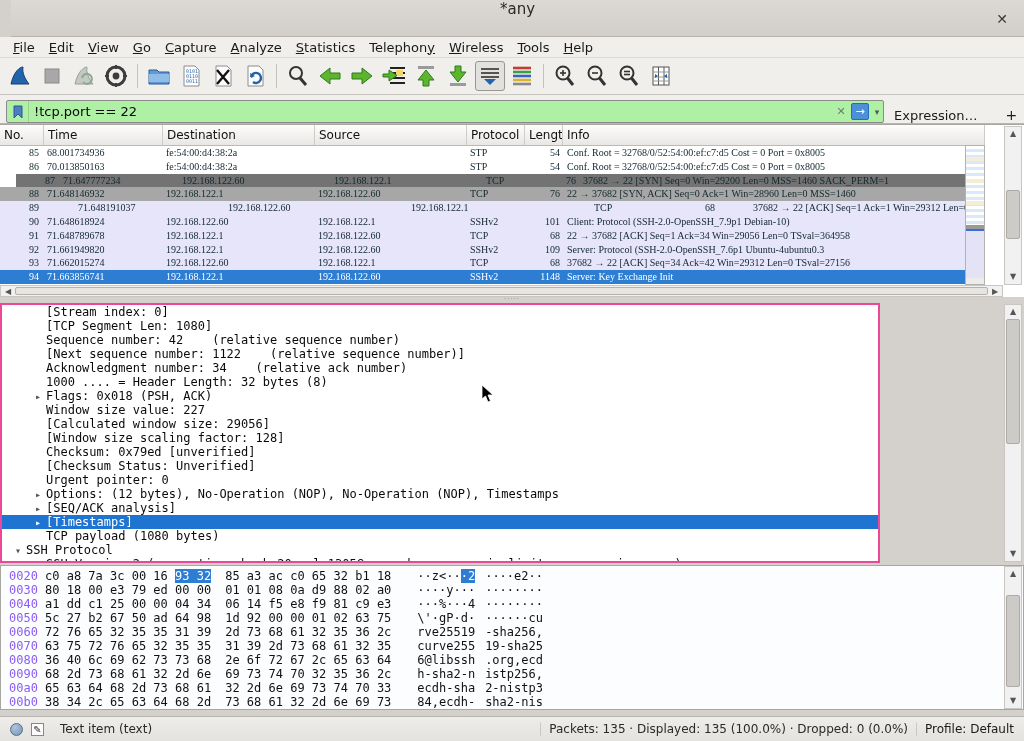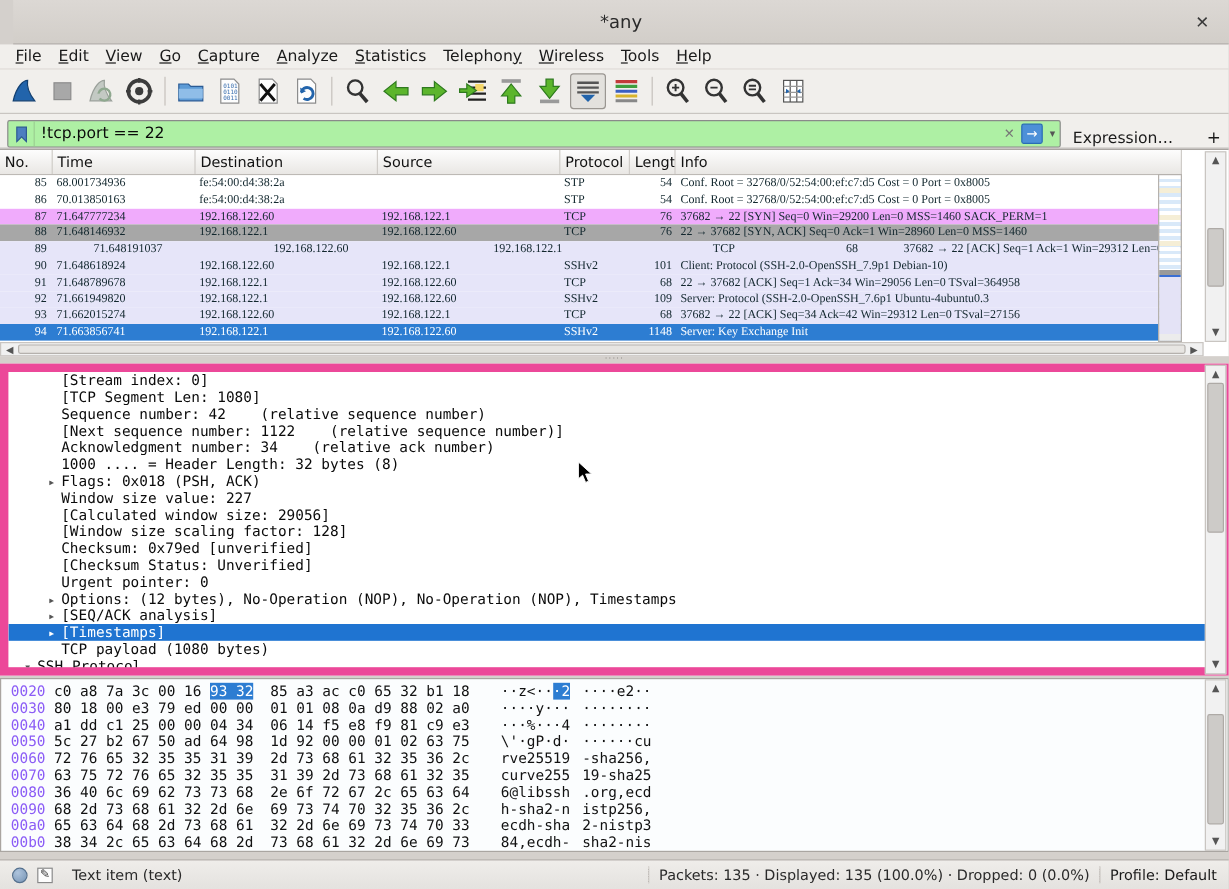--- a/index.html
+++ b/index.html
@@ -1,21 +1,21 @@
 <!DOCTYPE html>
 <html><head>
 <meta charset="utf-8">
 <style>
   * { margin:0; padding:0; box-sizing:border-box; }
   html,body { width:1024px; height:741px; overflow:hidden; }
   body { font-family:"DejaVu Sans", sans-serif; background:#d4d0cc; position:relative; font-size:13px; color:#1a1a1a; }
 
   
   #titlebar { height:37px; background:linear-gradient(#dcd8d4,#d2cec9); border-bottom:1px solid #b6b2ae;
-    display:flex; align-items:center; justify-content:center; position:relative;margin-left:11px; }
+    display:flex; align-items:flex-start; justify-content:center; position:relative;margin-left:11px; }
   #title { font-size:15px; color:#2a2a2a; }
   #close-btn { position:absolute; right:12px; top:9px; width:20px; height:20px; text-align:center;
     font-size:14px; color:#3a3a3a; line-height:20px; cursor:default; }
 
   
   #menubar { height:21px; background:#f1efec; border-bottom:1px solid #dedad6; display:flex; align-items:center; padding-left:6px; }
   .menu-item { padding:1px 7px; font-size:13px; color:#1a1a1a; }
   .menu-item u { text-decoration:underline; }
 
   
@@ -65,21 +65,21 @@
   .vscroll .thumb { position:absolute; left:1px; right:1px; background:#cdcbc8; border:1px solid #aeaaa6; border-radius:2px; }
   #pl-vscroll { top:126px; right:2px; height:159px; }
   #hscroll { position:absolute; top:285px; left:0; width:1003px; height:12px; background:#f1f1f1; border:1px solid #c9c5c1; display:flex; }
   #hscroll .arr { width:14px; font-size:8px; color:#555; text-align:center; line-height:11px; }
   #hscroll .thumb { flex:1; margin:1px 0; background:#e7e5e2; border:1px solid #b5b1ad; border-radius:2px; }
 
   .splitter { position:absolute; left:0; width:1024px; height:6px; background:#d4d0cc; text-align:center;
      color:#8a8682; font-size:7px; line-height:5px; letter-spacing:1px; }
 
   
-  #details-pane { position:absolute; top:303px; left:0; width:1024px; height:260px; background:#fff; border:7px solid #ec4899; overflow:hidden; }
+  #details-pane { position:absolute; top:303px; left:0; width:880px; height:260px; background:#fff; border:2px solid #ec4899; overflow:hidden; }
   .dline { height:14px; line-height:14px; font-family:"DejaVu Sans Mono", monospace; font-size:12px; white-space:pre; color:#0a0a0a; }
   .dline .exp { display:inline-block; width:16px; text-align:center; color:#555; font-size:10px; }
   .dline.lvl0 { padding-left:8px; }
   .dline.lvl1 { padding-left:28px; }
   .dline.noexp { padding-left:44px; }
   .dline.selected { background:#1f74d1; color:#fff; }
   .dline.selected .exp { color:#fff; }
   #details-vscroll { top:304px; right:2px; height:258px; }
 
   
@@ -327,21 +327,21 @@
       </div>
       <div class="prow" style="background: rgb(255, 255, 255); color: rgb(18, 39, 46);">
         <div class="c no">86</div>
         <div class="c time">70.013850163</div>
         <div class="c src">fe:54:00:d4:38:2a</div>
         <div class="c dst"></div>
         <div class="c proto">STP</div>
         <div class="c len">54</div>
         <div class="c info">Conf. Root = 32768/0/52:54:00:ef:c7:d5  Cost = 0  Port = 0x8005</div>
       </div>
-      <div class="prow" style="background: #f0abfc; color: rgb(18, 39, 46);">
+      <div class="prow" style="background: #737373; color: rgb(18, 39, 46); margin-left: 16px;">
         <div class="c no">87</div>
         <div class="c time">71.647777234</div>
         <div class="c src">192.168.122.60</div>
         <div class="c dst">192.168.122.1</div>
         <div class="c proto">TCP</div>
         <div class="c len">76</div>
         <div class="c info">37682 → 22 [SYN] Seq=0 Win=29200 Len=0 MSS=1460 SACK_PERM=1</div>
       </div>
       <div class="prow" style="background: rgb(167, 167, 167); color: rgb(18, 39, 46);">
         <div class="c no">88</div>

